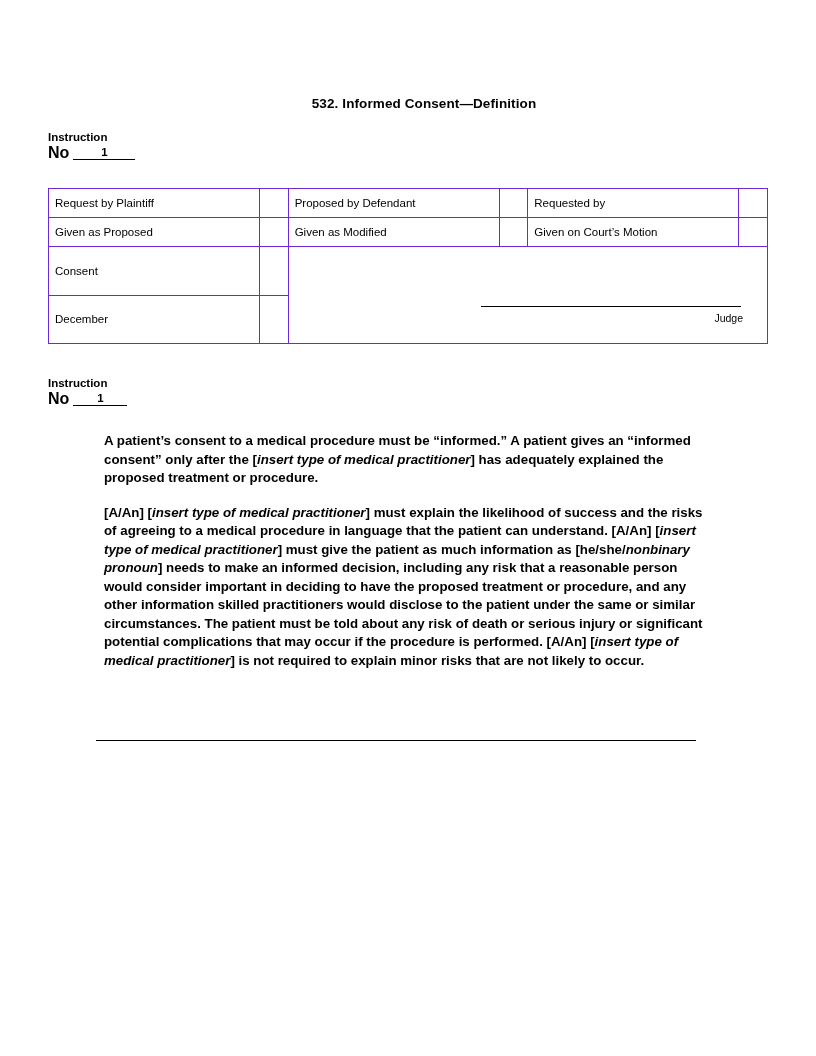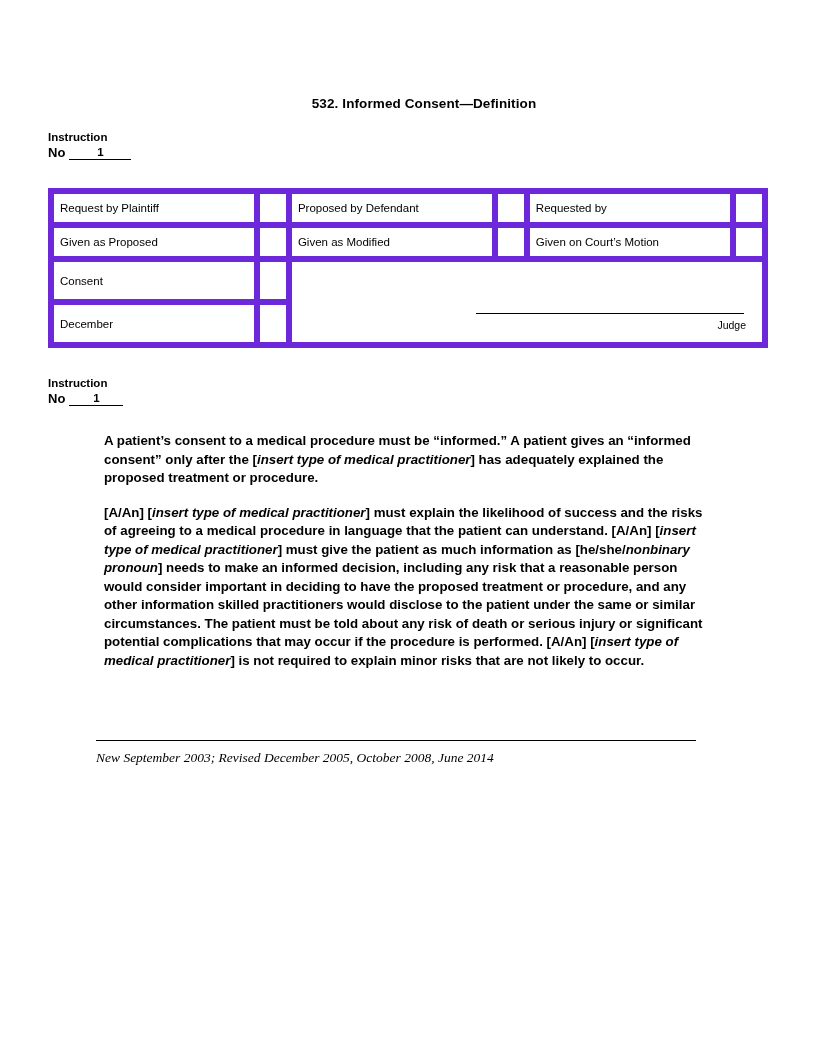--- a/index.html
+++ b/index.html
@@ -40,21 +40,21 @@
   }
   .instr-block .label {
     display: block;
   }
   .instr-row {
     display: flex;
     align-items: flex-end;
     gap: 4px;
   }
   .instr-row .no-word {
-    font-size: 13px;
+    font-size: 16px;
   }
   .instr-fill {
     display: inline-block;
     border-bottom: 1px solid #000;
     width: 62px;
     text-align: center;
     font-size: 11.5px;
     line-height: 13px;
   }
   .instr-block.second .instr-fill {
@@ -64,36 +64,36 @@
   
   .check-table {
     position: absolute;
     left: 48px;
     top: 188px;
     width: 720px;
     border-collapse: collapse;
     font-size: 11.5px;
   }
   .check-table td {
-    border: 6px solid #6d28d9;
+    border: 1px solid #6d28d9;
     height: 28px;
     padding: 0 0 0 6px;
     vertical-align: middle;
   }
   .check-table td.box {
     width: 28px;
     padding: 0;
   }
   .check-table td.lbl {
     width: 206px;
   }
   .judge-cell {
     position: relative;
     vertical-align: bottom !important;
-    padding: 8px !important;
+    padding: 16px !important;
   }
   .judge-inner {
     position: relative;
     height: 64px;
   }
   .judge-line {
     position: absolute;
     left: 176px;
     right: 10px;
     bottom: 20px;
@@ -200,15 +200,14 @@
   <div class="body-text">
     <p>
       <span>A patient’s consent to a medical procedure must be “informed.” A patient gives an “informed consent” only after the [</span><i>insert type of medical practitioner</i><span>] has adequately explained the proposed treatment or procedure.</span>
     </p>
     <p>
       <span>[A/An] [</span><i>insert type of medical practitioner</i><span>] must explain the likelihood of success and the risks of agreeing to a medical procedure in language that the patient can understand. [A/An] [</span><i>insert type of medical practitioner</i><span>] must give the patient as much information as [he/she/</span><i>nonbinary pronoun</i><span>] needs to make an informed decision, including any risk that a reasonable person would consider important in deciding to have the proposed treatment or procedure, and any other information skilled practitioners would disclose to the patient under the same or similar circumstances. The patient must be told about any risk of death or serious injury or significant potential complications that may occur if the procedure is performed. [A/An] [</span><i>insert type of medical practitioner</i><span>] is not required to explain minor risks that are not likely to occur.</span>
     </p>
   </div>
 
   <div class="rule"></div>
-  <div class="source-note">New September 2003; Revised December 2005, October 2008, June 2014</div>
 
 </div>
 
 </body></html>

